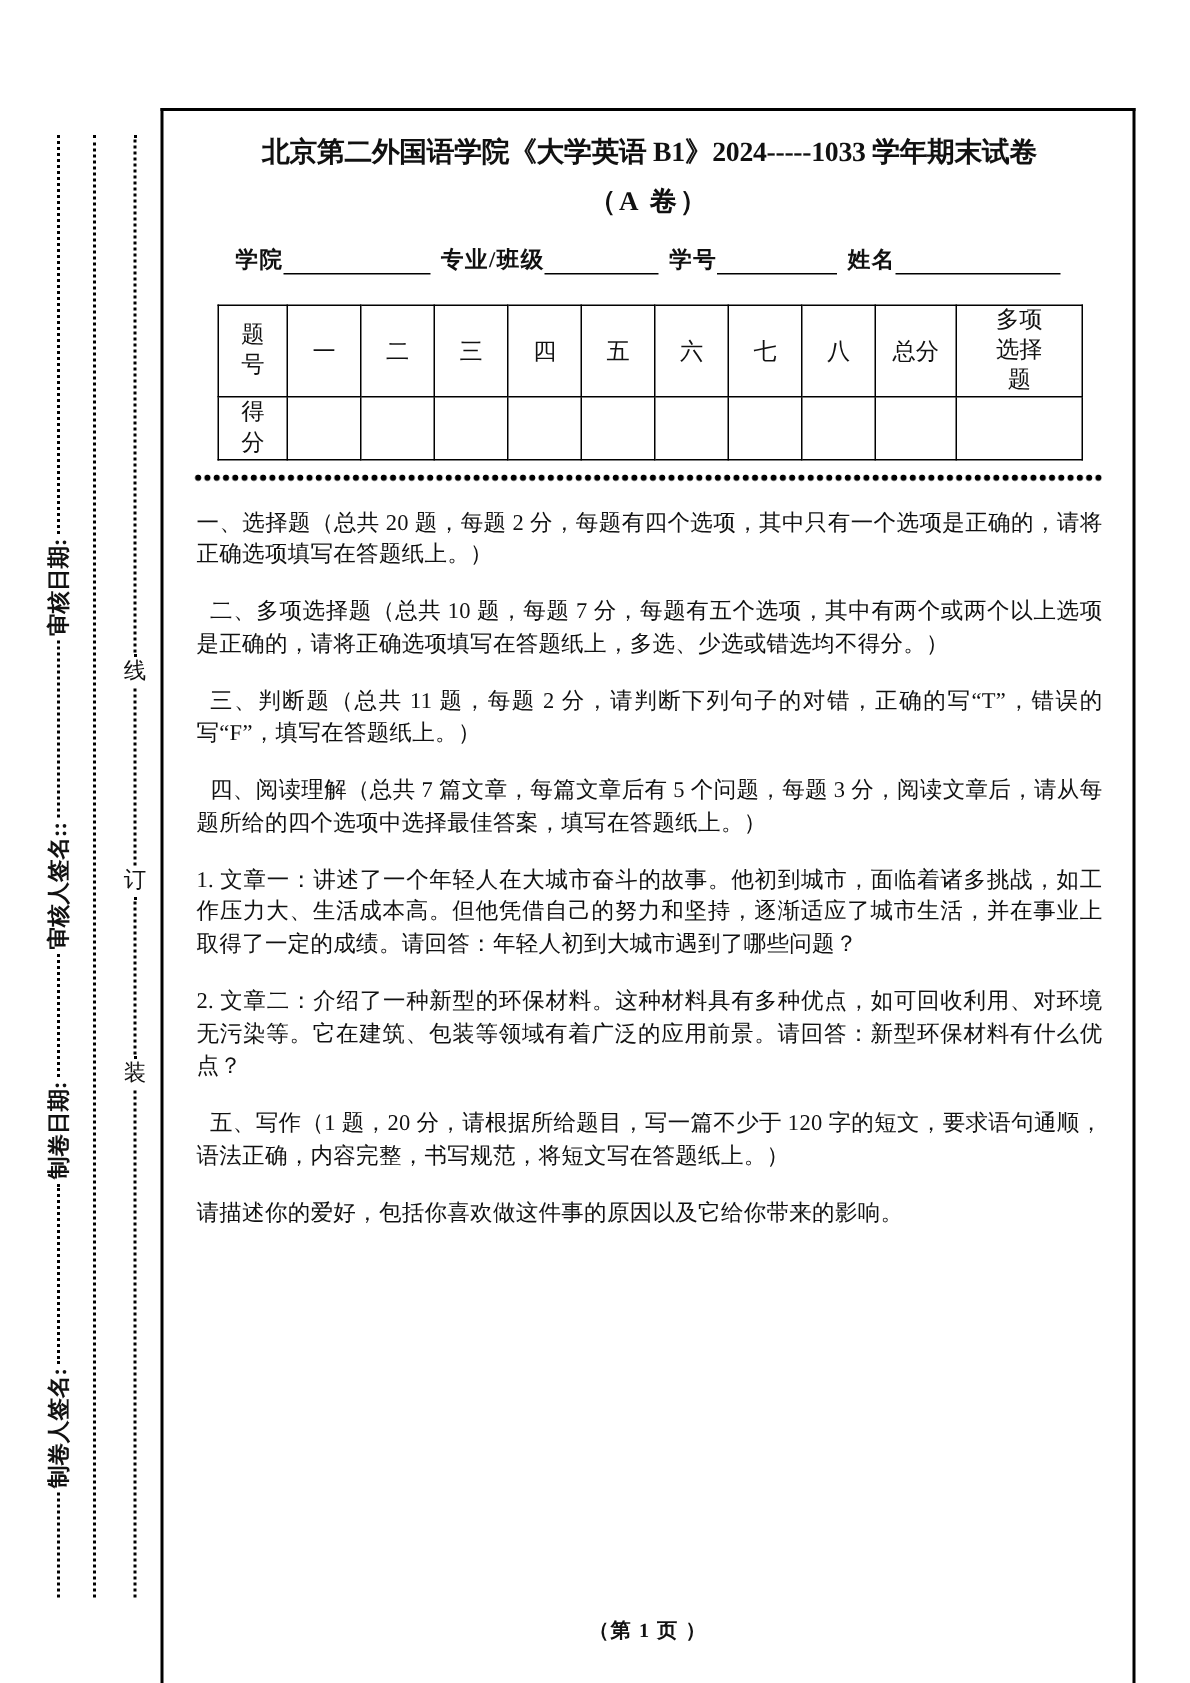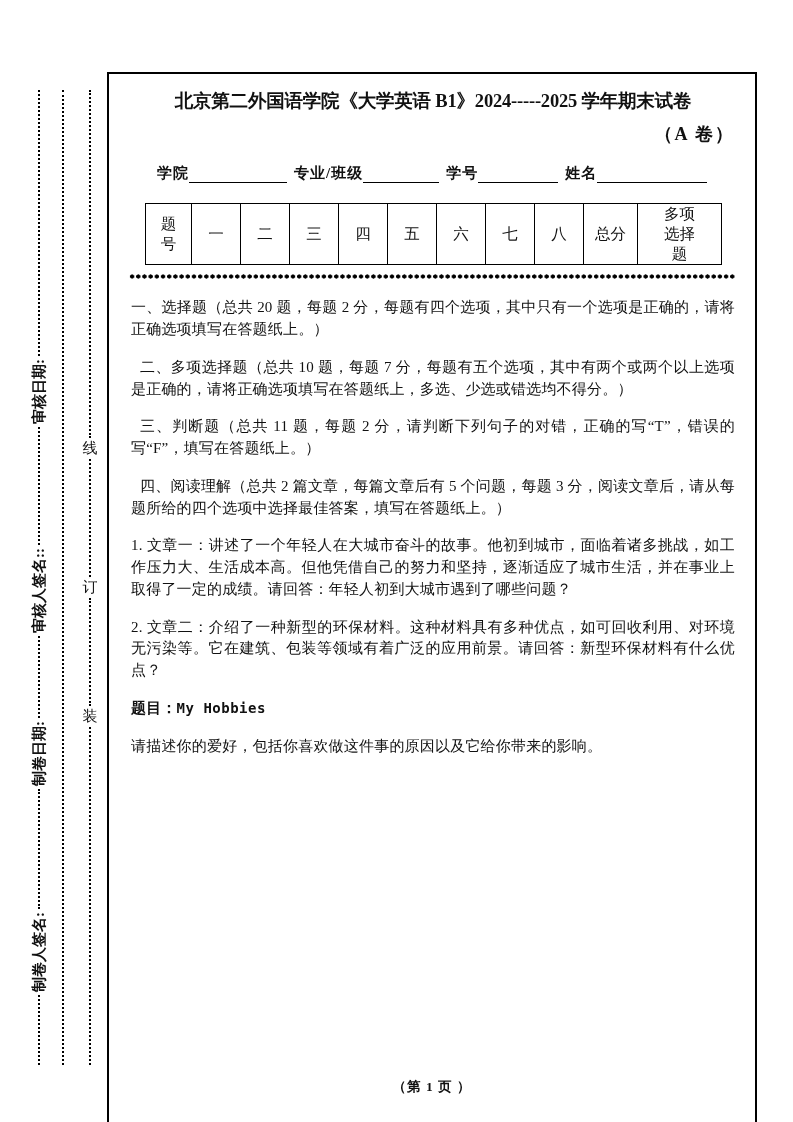--- a/index.html
+++ b/index.html
@@ -44,21 +44,21 @@
     border:2px solid #000; border-bottom:none;
     box-sizing:border-box;
     padding:14px 20px 0 22px;
     background:#fff;
   }
   .title{
     text-align:center; font-weight:bold; font-size:18.5px;
     white-space:nowrap; letter-spacing:-0.2px;
   }
   .subtitle{
-    text-align:right; font-weight:bold; font-size:18px;
+    text-align:center; font-weight:bold; font-size:18px;
     margin-top:9px; letter-spacing:2px;
   }
 
   
   .fields-row{
     margin:18px 0 0 26px;
     display:flex; align-items:flex-end;
     font-weight:bold; font-size:15px;
   }
   .flabel{ white-space:nowrap; letter-spacing:1px;font-family:Liberation Serif, serif; }
@@ -134,21 +134,21 @@
     <span class="bchar">线</span>
     <span class="vdots" style="height:118px"></span>
     <span class="bchar">订</span>
     <span class="vdots" style="height:108px"></span>
     <span class="bchar">装</span>
     <span class="vdots" style="flex:1"></span>
   </div>
 
   <div class="sheet">
 
-    <div class="title">北京第二外国语学院《大学英语 B1》2024-----2025 学年期末试卷</div>
+    <div class="title">北京第二外国语学院《大学英语 B1》2024-----1033 学年期末试卷</div>
     <div class="subtitle">（A 卷）</div>
 
     <div class="fields-row">
       <span class="flabel">学院</span>
       <span class="fline" style="width:98px"></span>
       <span class="flabel">专业/班级</span>
       <span class="fline" style="width:76px"></span>
       <span class="flabel">学号</span>
       <span class="fline" style="width:80px"></span>
       <span class="flabel">姓名</span>
@@ -176,30 +176,43 @@
         <td>二</td>
         <td>三</td>
         <td>四</td>
         <td>五</td>
         <td>六</td>
         <td>七</td>
         <td>八</td>
         <td>总分</td>
         <td><span class="wrap4">多项选择题</span></td>
       </tr>
+      <tr class="tr-score">
+        <td><span class="wrap2">得分</span></td>
+        <td></td>
+        <td></td>
+        <td></td>
+        <td></td>
+        <td></td>
+        <td></td>
+        <td></td>
+        <td></td>
+        <td></td>
+        <td></td>
+      </tr>
     </tbody>
       </table>
 
     <div class="dot-separator"></div>
 
     <p class="para">一、选择题（总共 20 题，每题 2 分，每题有四个选项，其中只有一个选项是正确的，请将正确选项填写在答题纸上。）</p>
     <p class="para indent">二、多项选择题（总共 10 题，每题 7 分，每题有五个选项，其中有两个或两个以上选项是正确的，请将正确选项填写在答题纸上，多选、少选或错选均不得分。）</p>
     <p class="para indent">三、判断题（总共 11 题，每题 2 分，请判断下列句子的对错，正确的写“T”，错误的写“F”，填写在答题纸上。）</p>
-    <p class="para indent">四、阅读理解（总共 2 篇文章，每篇文章后有 5 个问题，每题 3 分，阅读文章后，请从每题所给的四个选项中选择最佳答案，填写在答题纸上。）</p>
+    <p class="para indent">四、阅读理解（总共 7 篇文章，每篇文章后有 5 个问题，每题 3 分，阅读文章后，请从每题所给的四个选项中选择最佳答案，填写在答题纸上。）</p>
     <p class="para">1. 文章一：讲述了一个年轻人在大城市奋斗的故事。他初到城市，面临着诸多挑战，如工作压力大、生活成本高。但他凭借自己的努力和坚持，逐渐适应了城市生活，并在事业上取得了一定的成绩。请回答：年轻人初到大城市遇到了哪些问题？</p>
     <p class="para">2. 文章二：介绍了一种新型的环保材料。这种材料具有多种优点，如可回收利用、对环境无污染等。它在建筑、包装等领域有着广泛的应用前景。请回答：新型环保材料有什么优点？</p>
-    <p class="para essay-line"><span>题目：</span><span class="mono">My Hobbies</span></p>
+    <p class="para indent">五、写作（1 题，20 分，请根据所给题目，写一篇不少于 120 字的短文，要求语句通顺，语法正确，内容完整，书写规范，将短文写在答题纸上。）</p>
     <p class="para">请描述你的爱好，包括你喜欢做这件事的原因以及它给你带来的影响。</p>
 
     <div class="sheet-footer">（第 1 页 ）</div>
   </div>
 
 </div>
 
 </body></html>

